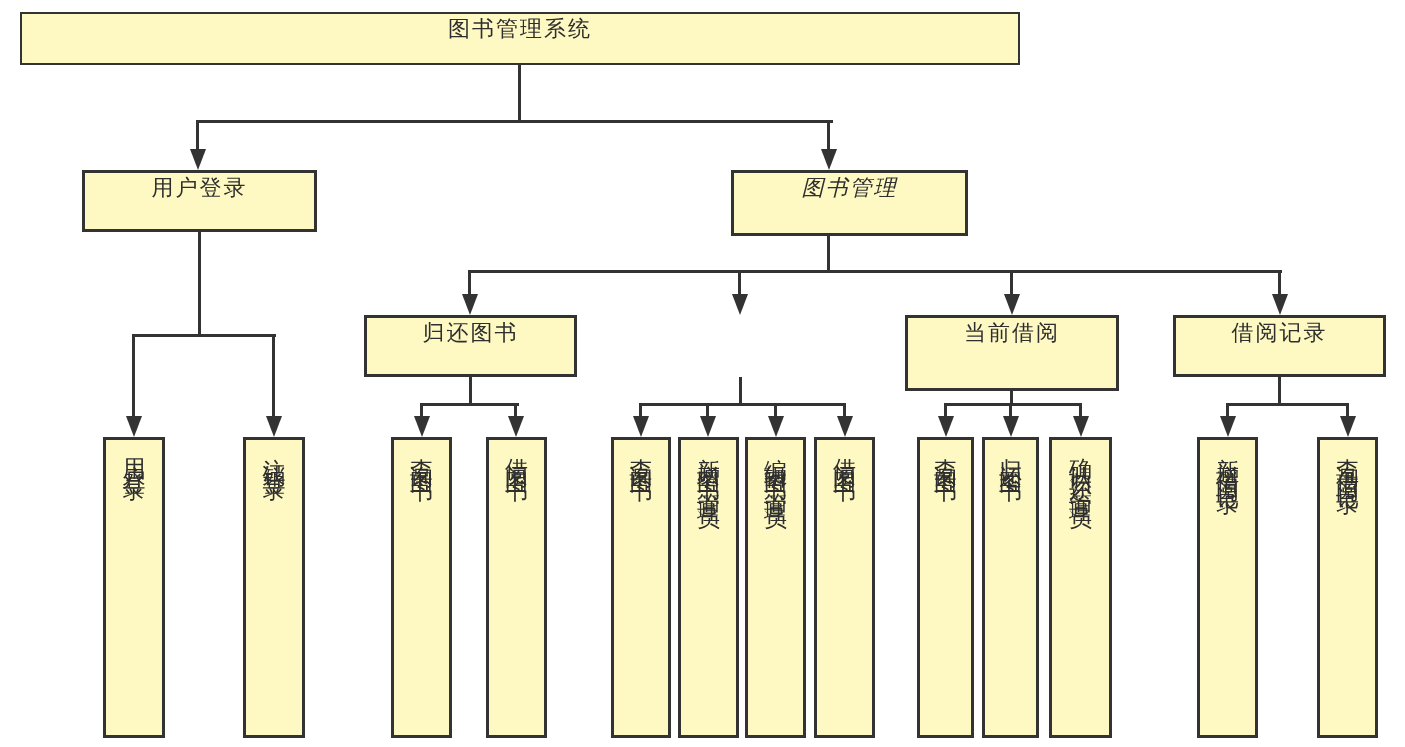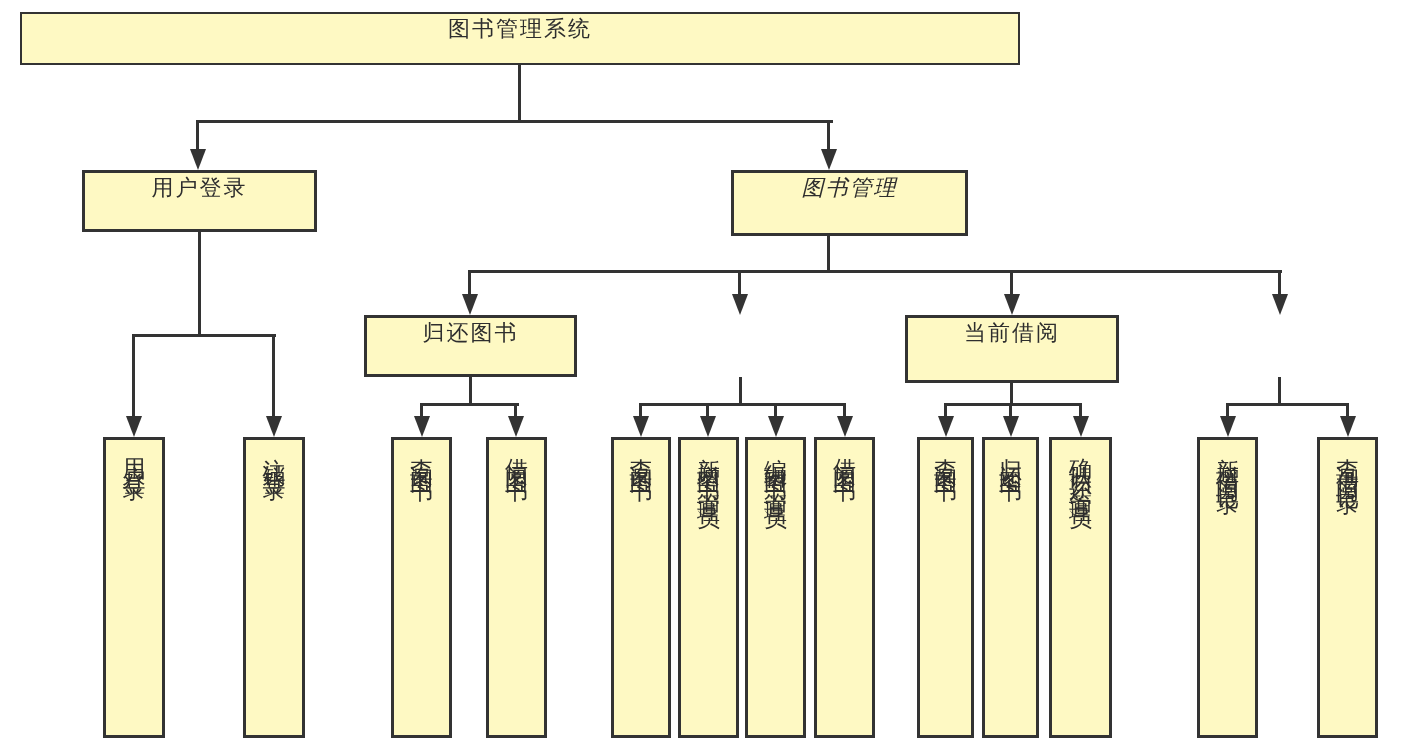--- a/index.html
+++ b/index.html
@@ -77,22 +77,25 @@
   <div class="box box-h" style="left:82px; top:170px; width:235px; height:62px;">
     <span>用户登录</span>
   </div>
   <div class="box box-h" style="left:731px; top:170px; width:237px; height:66px;font-style:italic;">
     <span>图书管理</span>
   </div>
 
   <div class="box box-h" style="left:364px; top:315px; width:213px; height:62px;">
     <span>归还图书</span>
   </div>
-  <div class="box box-h" style="left:905px; top:315px; width:214px; height:68px;">
+  <div class="box box-h" style="left:905px; top:315px; width:214px; height:76px;">
     <span>当前借阅</span>
+  </div>
+  <div class="box box-h" style="left:1173px; top:315px; width:213px; height:62px;">
+    <span>借阅记录</span>
   </div>
 
   <div class="box box-v" style="left:103px; top:437px; width:62px; height:301px;">
     <span>用户登录</span>
   </div>
   <div class="box box-v" style="left:243px; top:437px; width:62px; height:301px;">
     <span>注销登录</span>
   </div>
 
   <div class="box box-v" style="left:391px; top:437px; width:61px; height:301px;">

